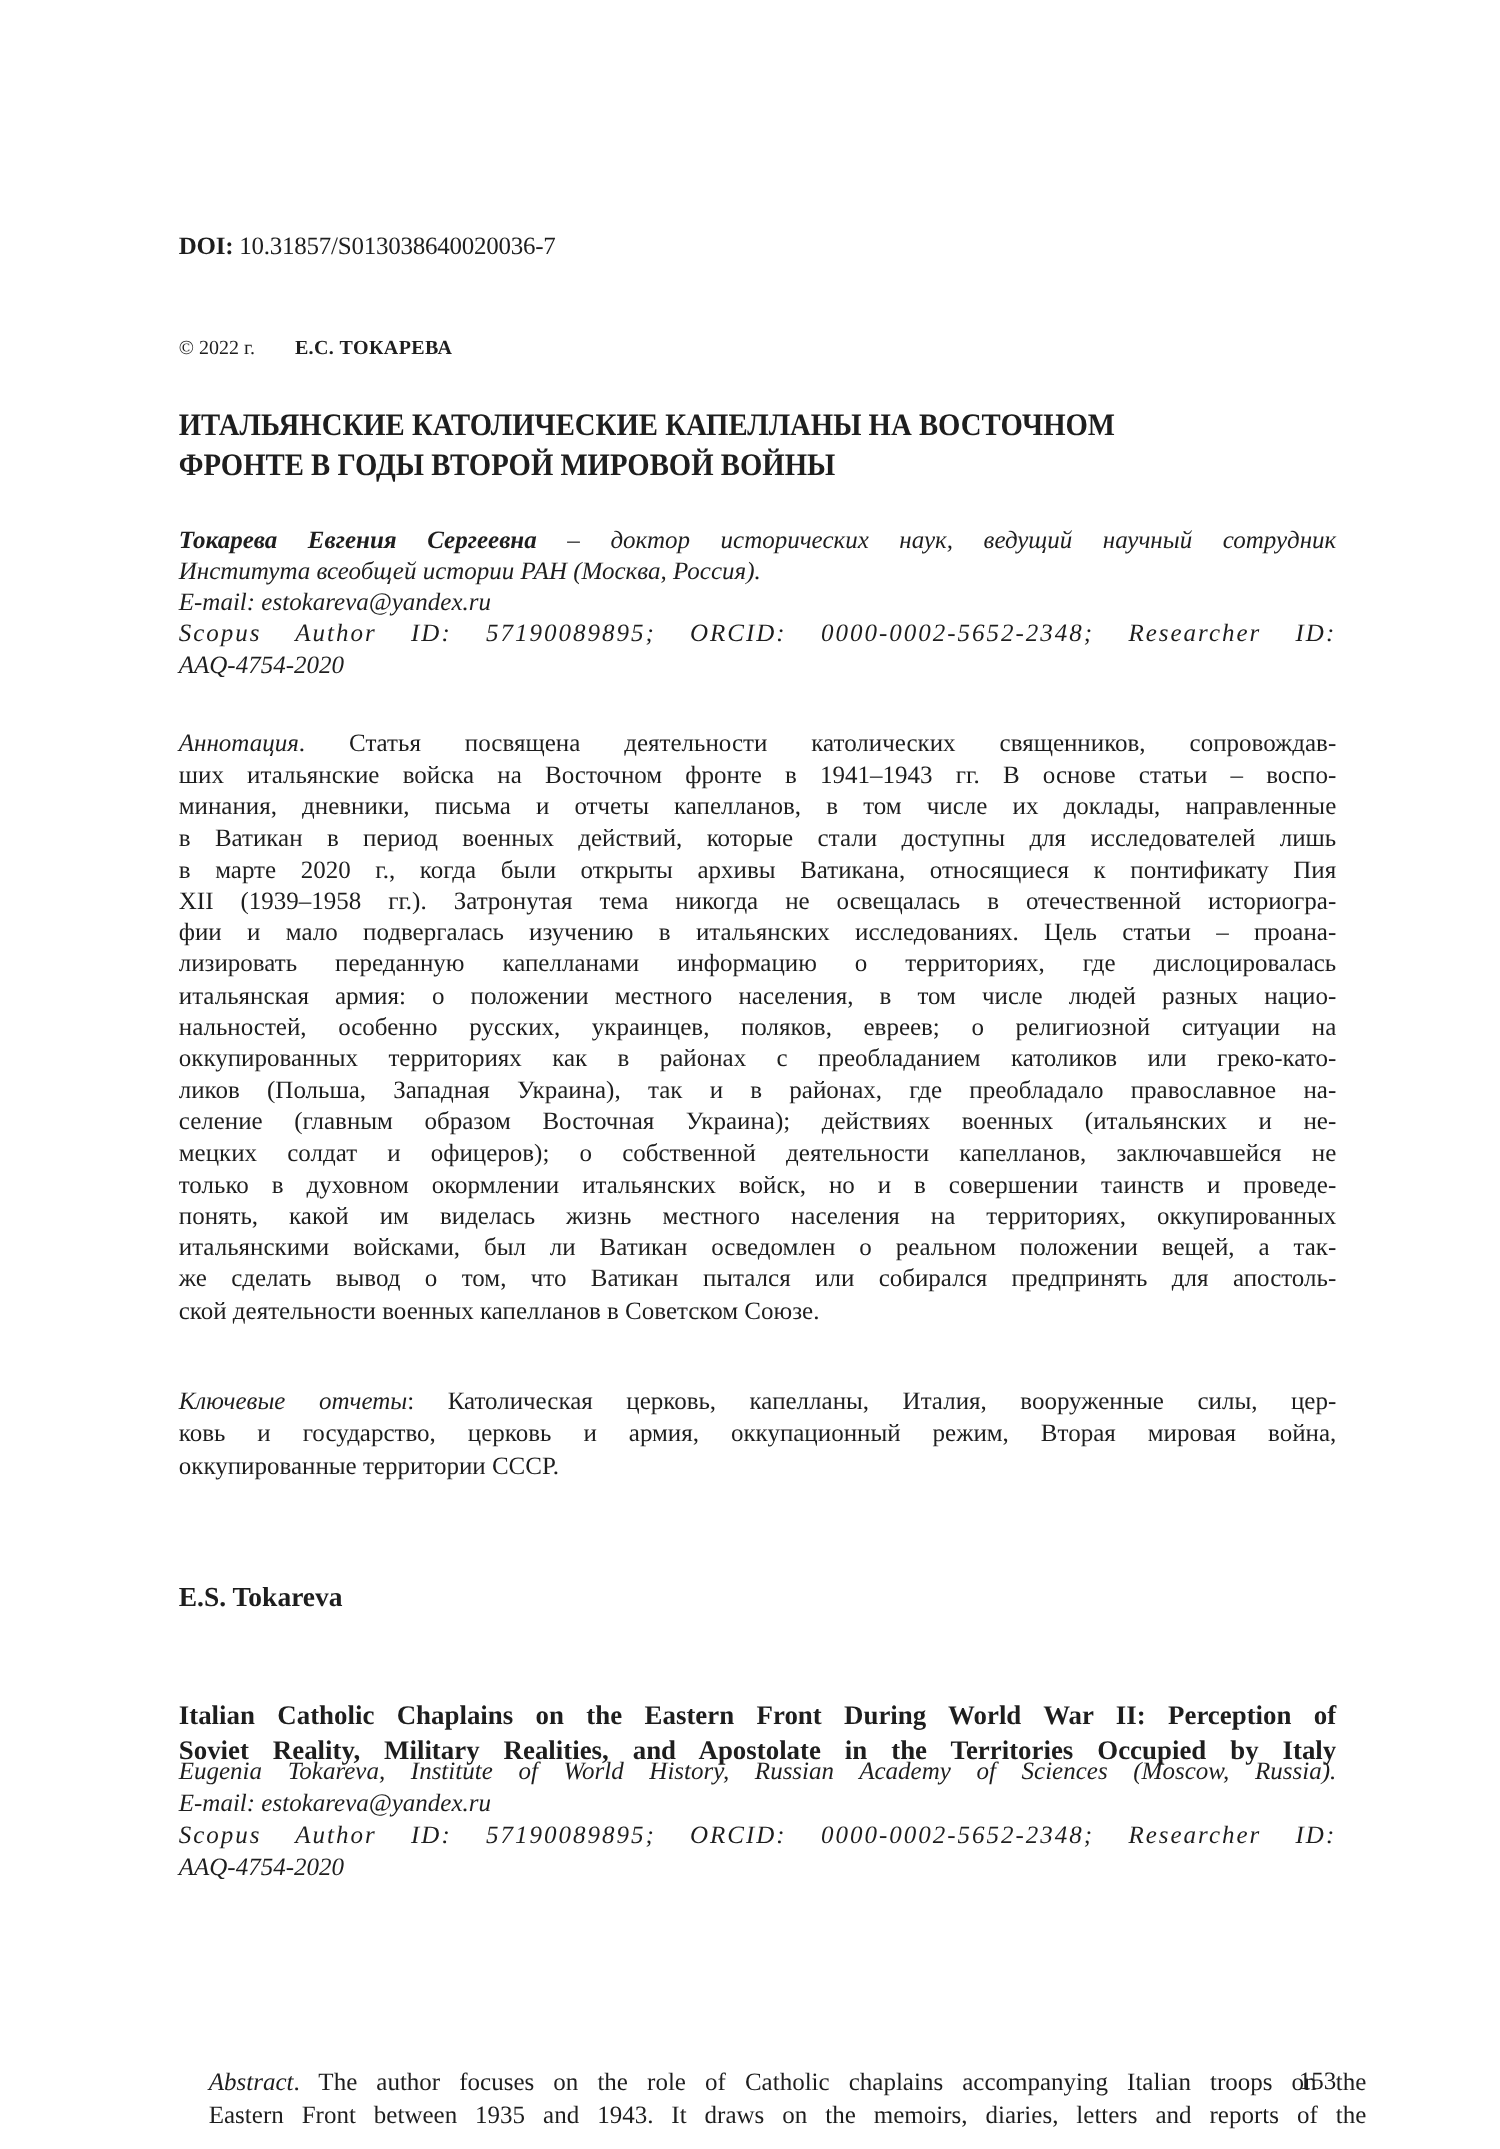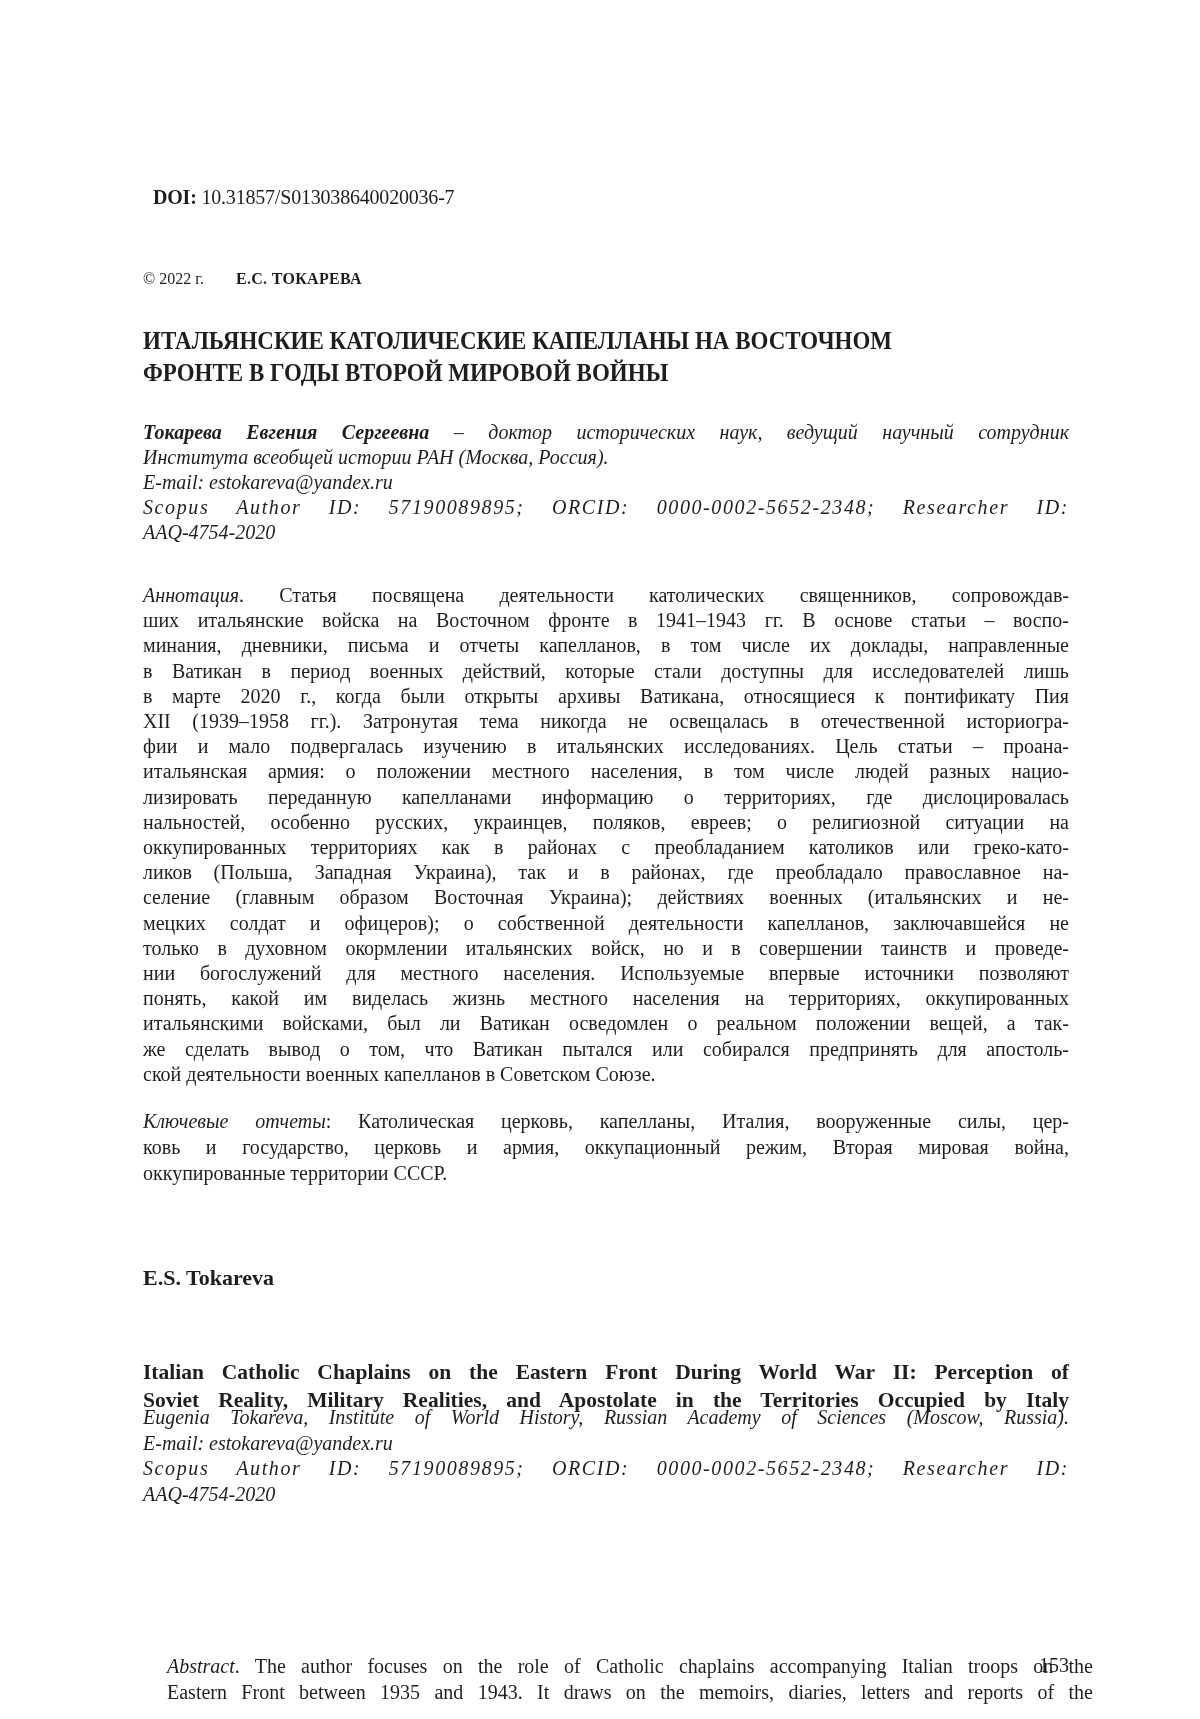--- a/index.html
+++ b/index.html
@@ -1,19 +1,19 @@
 <!DOCTYPE html>
 <html><head>
 <meta charset="utf-8">
 <style>
   html, body { margin: 0; padding: 0; background: #ffffff; }
   body { width: 1200px; height: 1719px; position: relative; overflow: hidden;
          font-family: "Liberation Serif", "DejaVu Serif", serif; color: #1e1e1e; }
   .page { position: absolute; left: 143px; top: 0; width: 926px; }
-  .doi { position: absolute; top: 186px; left: 10px; font-size: 20px; letter-spacing: -0.2px; }
+  .doi { position: absolute; top: 186px; left: 0; font-size: 20px; letter-spacing: -0.2px; }
   .doi b { font-weight: bold; }
   .copyright { position: absolute; top: 270px; left: 0; font-size: 16px; }
   .copyright .year { margin-right: 28px; }
   .copyright .author { font-weight: bold; letter-spacing: 0.3px; }
   .title-ru { position: absolute; top: 325px; left: 0; width: 926px; font-size: 25px; font-weight: bold;
               line-height: 32px; transform: scaleX(0.92); transform-origin: left top; width: 1010px; letter-spacing: 0px; }
   .author-info { position: absolute; top: 420px; left: 0; width: 926px; font-style: italic; font-size: 20px; line-height: 25px; }
   .author-info .name { font-weight: bold; }
   .justify { text-align: justify; text-align-last: justify; }
   .spaced { letter-spacing: 1.6px; }
@@ -56,29 +56,28 @@
   </div>
 
   <div class="annot">
     <span class="line justify"><i>Аннотация</i><span>. Статья посвящена деятельности католических священников, сопровождав-</span></span>
     <span class="line justify">ших итальянские войска на Восточном фронте в 1941–1943 гг. В основе статьи – воспо-</span>
     <span class="line justify">минания, дневники, письма и отчеты капелланов, в том числе их доклады, направленные</span>
     <span class="line justify">в Ватикан в период военных действий, которые стали доступны для исследователей лишь</span>
     <span class="line justify">в марте 2020 г., когда были открыты архивы Ватикана, относящиеся к понтификату Пия</span>
     <span class="line justify">XII (1939–1958 гг.). Затронутая тема никогда не освещалась в отечественной историогра-</span>
     <span class="line justify">фии и мало подвергалась изучению в итальянских исследованиях. Цель статьи – проана-</span>
+    <span class="line justify">лизировать переданную капелланами информацию о территориях, где дислоцировалась</span>
     <span class="line justify">итальянская армия: о положении местного населения, в том числе людей разных нацио-</span>
-    <span class="line justify">лизировать переданную капелланами информацию о территориях, где дислоцировалась</span>
     <span class="line justify">нальностей, особенно русских, украинцев, поляков, евреев; о религиозной ситуации на</span>
     <span class="line justify">оккупированных территориях как в районах с преобладанием католиков или греко-като-</span>
     <span class="line justify">ликов (Польша, Западная Украина), так и в районах, где преобладало православное на-</span>
     <span class="line justify">селение (главным образом Восточная Украина); действиях военных (итальянских и не-</span>
     <span class="line justify">мецких солдат и офицеров); о собственной деятельности капелланов, заключавшейся не</span>
     <span class="line justify">только в духовном окормлении итальянских войск, но и в совершении таинств и проведе-</span>
-    <span class="line justify">нии богослужений для местного населения. Используемые впервые источники позволяют</span>
     <span class="line justify">понять, какой им виделась жизнь местного населения на территориях, оккупированных</span>
     <span class="line justify">итальянскими войсками, был ли Ватикан осведомлен о реальном положении вещей, а так-</span>
     <span class="line justify">же сделать вывод о том, что Ватикан пытался или собирался предпринять для апостоль-</span>
     <span class="line">ской деятельности военных капелланов в Советском Союзе.</span>
   </div>
 
   <div class="keywords">
     <span class="line justify"><i>Ключевые отчеты</i><span>: Католическая церковь, капелланы, Италия, вооруженные силы, цер-</span></span>
     <span class="line justify">ковь и государство, церковь и армия, оккупационный режим, Вторая мировая война,</span>
     <span class="line">оккупированные территории СССР.</span>

